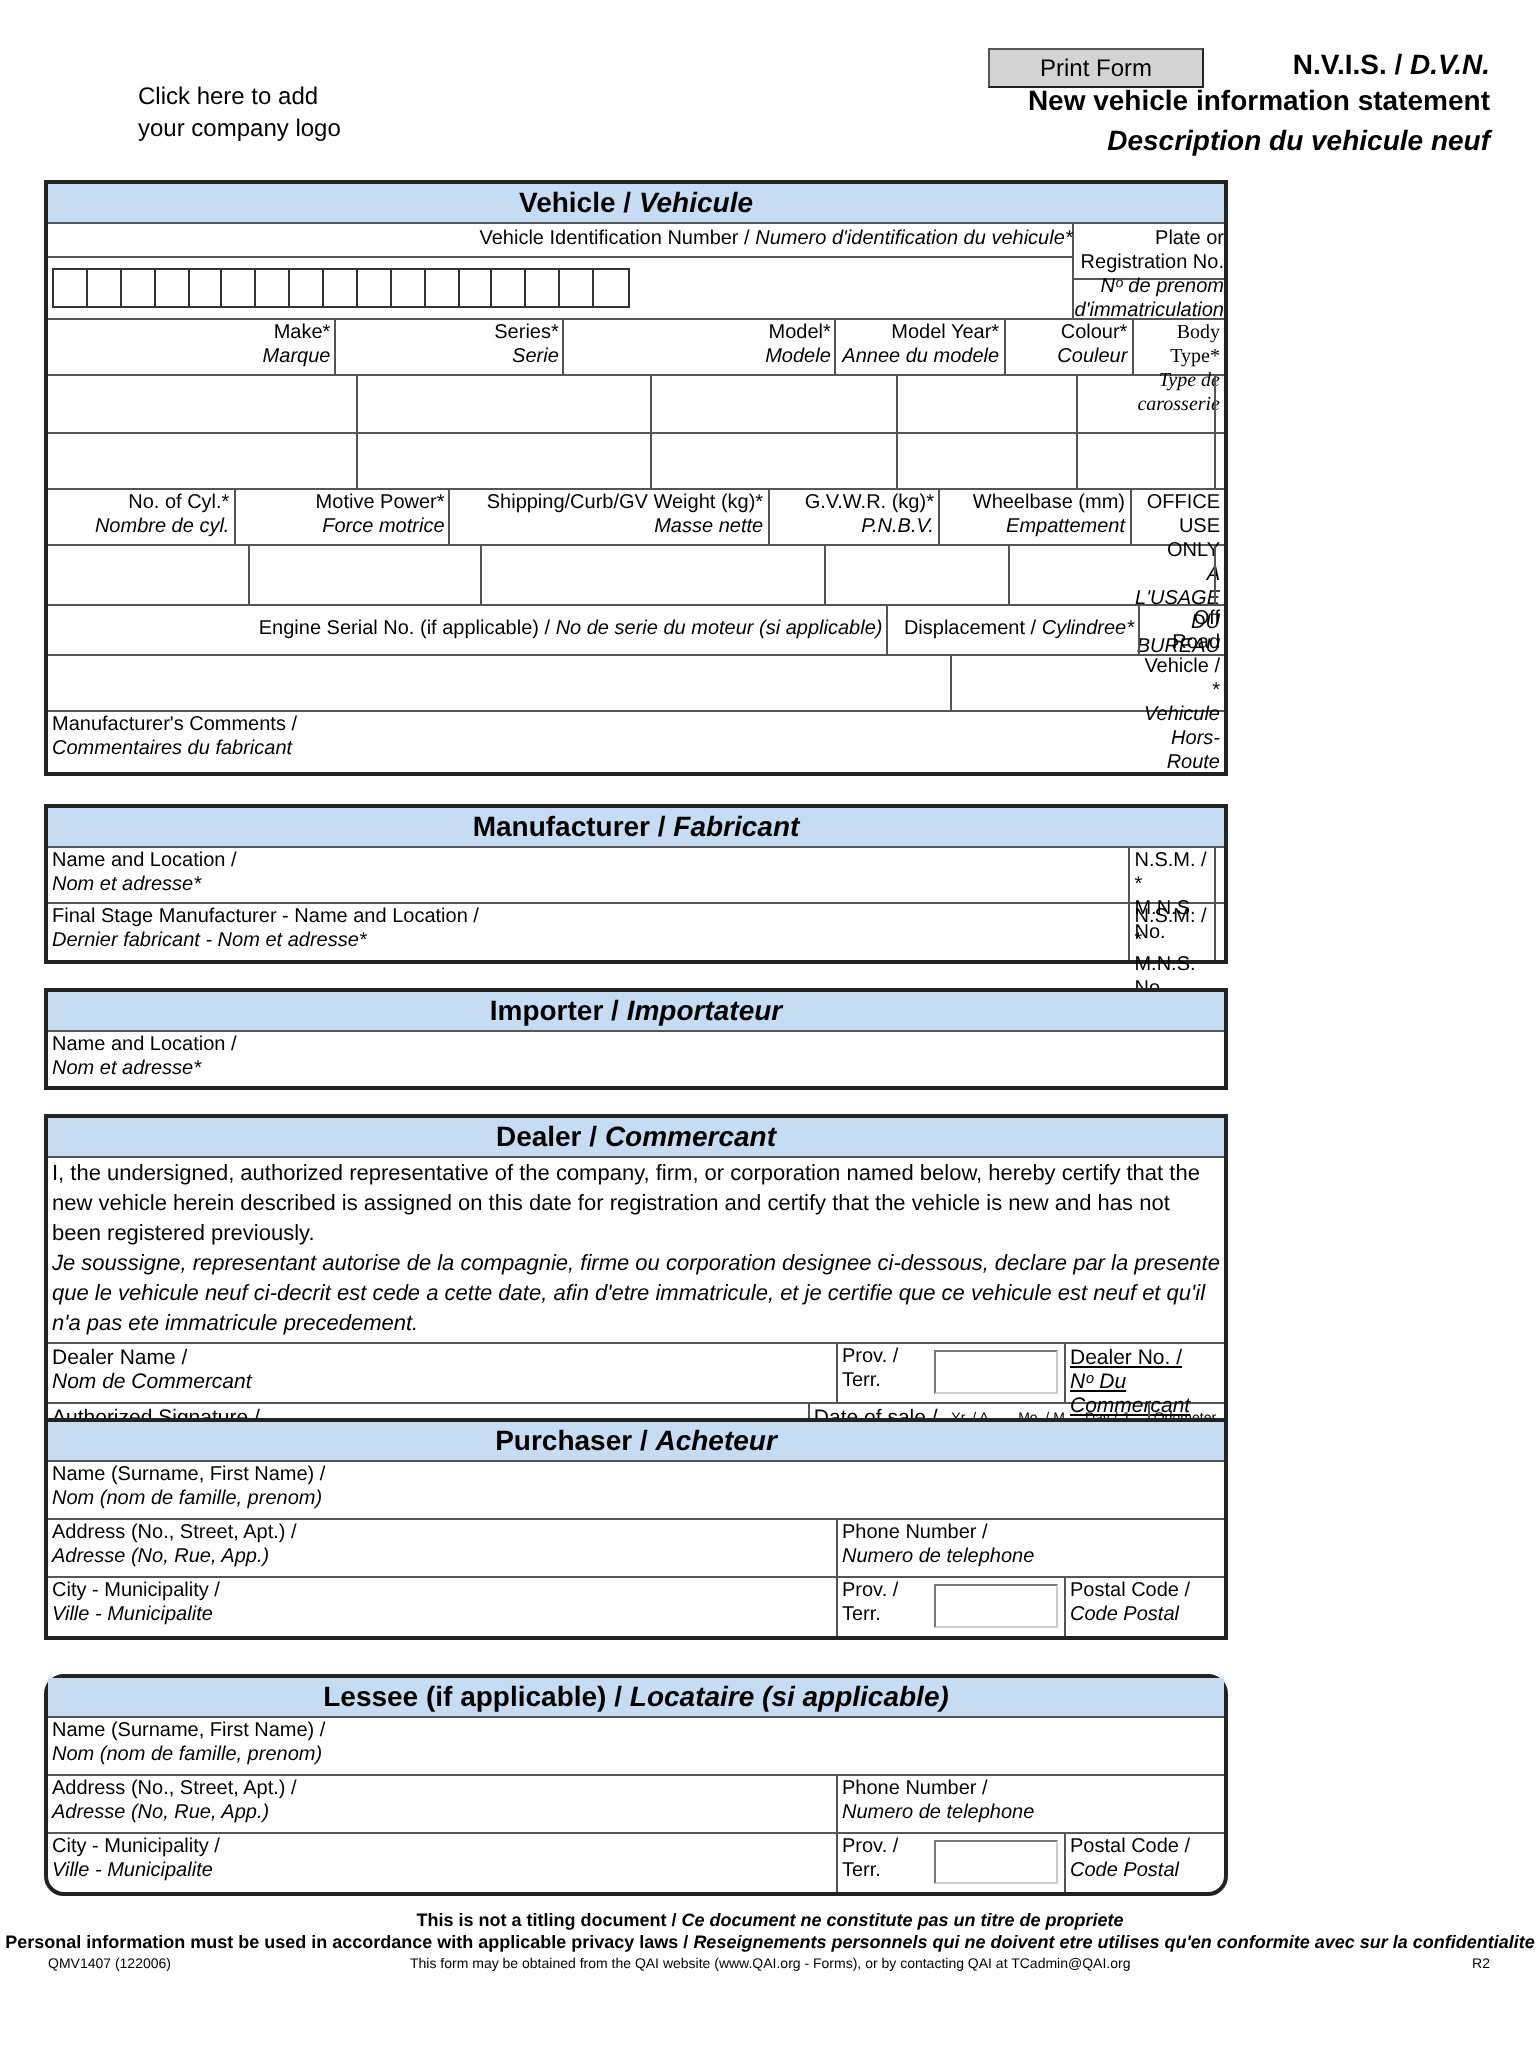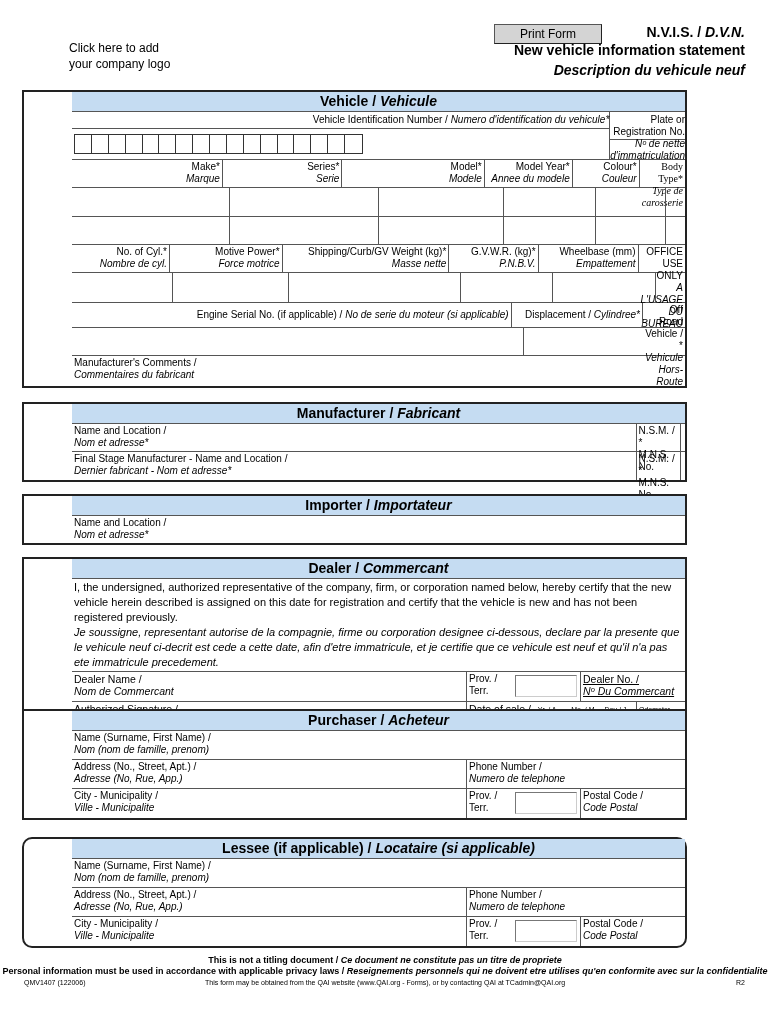--- a/index.html
+++ b/index.html
@@ -5,21 +5,21 @@
   * { box-sizing: border-box; margin: 0; padding: 0; }
   body { width: 770px; height: 1024px; background: #ffffff; font-family: "Liberation Sans", sans-serif; color: #000; position: relative; overflow: hidden; }
   .abs { position: absolute; }
   .logo { left: 69px; top: 40px; font-size: 12px; line-height: 16px; width: 160px; cursor: pointer; }
   .print-btn { left: 494px; top: 24px; width: 108px; height: 20px; background: #d4d4d4; border: 1px solid #555; border-right-color:#222; border-bottom-color:#222; font-size: 12px; text-align: center; line-height: 18px; cursor: pointer; font-family: "Liberation Sans", sans-serif; }
   .title1 { right: 25px; top: 24px; font-size: 14px; font-weight: bold; text-align: right; }
   .title2 { right: 25px; top: 42px; font-size: 14px; font-weight: bold; text-align: right; padding-left: 12px; }
   .title3 { right: 25px; top: 62px; font-size: 14px; font-weight: bold; font-style: italic; text-align: right; }
   i, .it { font-style: italic; }
 
-  .section { position: absolute; left: 22px; width: 665px; border: 2px solid #222; background: #fff; padding-left: 48px; }
+  .section { position: absolute; left: 22px; width: 592px; border: 2px solid #222; background: #fff; }
   .sec-head { height: 20px; background: #c5dcf2; border-bottom: 1px solid #555; text-align: center; font-size: 14px; font-weight: bold; line-height: 19px; }
   .row { display: flex; border-bottom: 1px solid #555; }
   .row:last-child { border-bottom: none; }
   .cell { border-right: 1px solid #555; font-size: 10px; line-height: 12px; padding: 1px 2px; position: relative; }
   .cell:last-child { border-right: none; }
   .c { text-align: right; }
   .lbl { font-size: 10px; line-height: 12px; }
   .vin-wrap { display: flex; margin: 5px 2px 0 2px; border: 1px solid #333; width: 289px; height: 20px; }
   .vin-box { width: 17px; height: 18px; border-right: 1px solid #333; }
   .vin-box:last-child { border-right: none; }
@@ -66,21 +66,21 @@
           <div class="vin-box"></div>
           <div class="vin-box"></div>
           <div class="vin-box"></div>
           <div class="vin-box"></div>
           <div class="vin-box"></div>
         </div>
     </div>
     <div class="cell" style="flex:1;padding:0;">
       <div class="c lbl" style="height:28px;padding-top:2px;border-bottom:1px solid #555;">
         <div>Plate or Registration No.</div>
-        <div class="it">Nᵒ de nette d'immatriculation</div>
+        <div class="it">Nᵒ de prenom d'immatriculation</div>
       </div>
       <div style="height:18px;"></div>
     </div>
   </div>
   <div class="row" style="height:28px;" id="row1-head">
       <div class="cell c" style="width: 158px;">
         <div>Make*</div>
         <div class="it">Marque</div>
       </div>
       <div class="cell c" style="width: 125px;">

